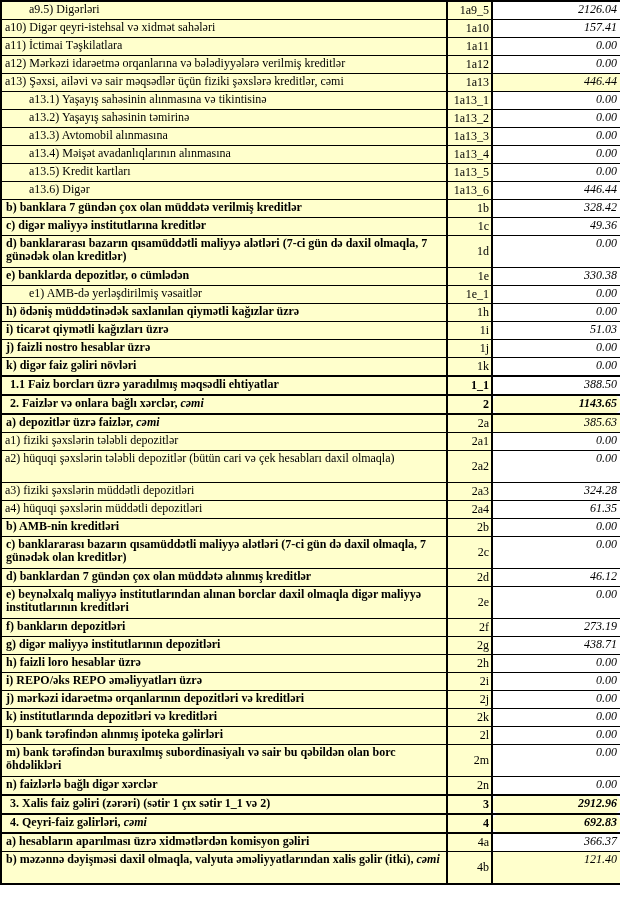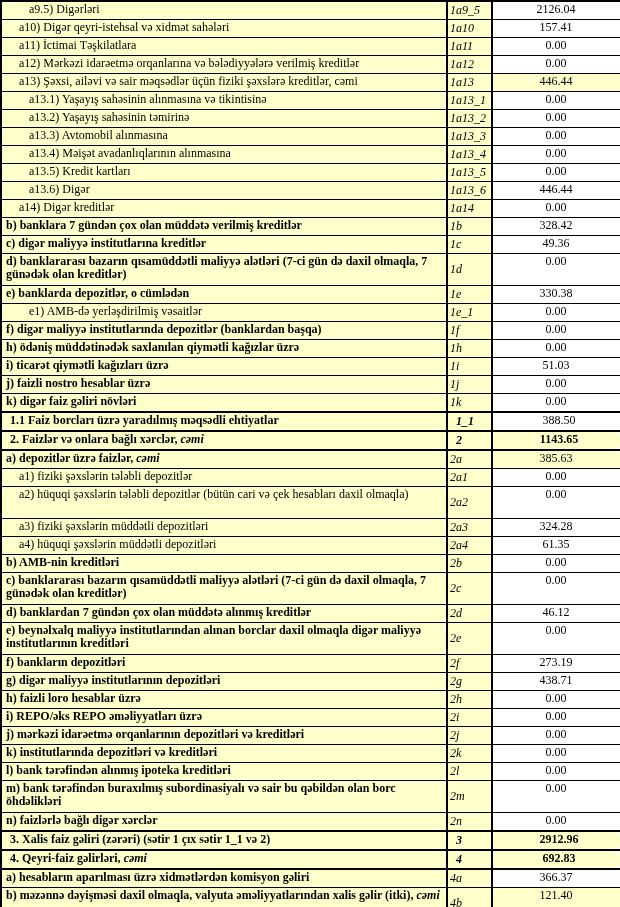--- a/index.html
+++ b/index.html
@@ -23,42 +23,41 @@
     line-height: 13px;
     color: #000;
     height: 15px;
     padding: 1px 2px;
     overflow: hidden;
   }
   td.desc {
     background: var(--cell-bg, #FFFFCC);
     vertical-align: top;
     border-right-width: 2px;
-    border-radius: 8px;
   }
   td.code {
     background: var(--cell-bg, #FFFFCC);
-    text-align: left;
+    text-align: right;
     vertical-align: middle;
     border-right-width: 2px;
-    font-style: italic;
   }
   td.value {
     background: var(--value-bg, #FFFFFF);
-    text-align: center;
+    text-align: right;
     vertical-align: top;
     padding-right: 3px;
+    font-style: italic;
   }
   td.value.vy { background: var(--cell-bg, #FFFFCC); }
   tr.tall td { height: 29px; }
   tr.bold td.desc, tr.bold td.code { font-weight: bold; }
   td.value.vb { font-weight: bold; border-radius: 9px; }
   tr.section td { border-top-width: 2px; border-bottom-width: 2px; padding-left: 8px; }
   .ind0 { padding-left: 4px; font-weight: bold; }
-  .ind1 { padding-left: 17px; }
+  .ind1 { padding-left: 3px; }
   .ind2 { padding-left: 27px; }
   .it { font-style: italic; }
 </style>
 </head>
 <body>
 
 <table class="report">
   <colgroup>
     <col style="width:446px">
     <col style="width:45px">
@@ -114,25 +113,20 @@
         <td class="desc ind2"><span>a13.5) Kredit kartları</span></td>
         <td class="code">1a13_5</td>
         <td class="value">0.00</td>
       </tr>
       <tr>
         <td class="desc ind2"><span>a13.6) Digər</span></td>
         <td class="code">1a13_6</td>
         <td class="value">446.44</td>
       </tr>
       <tr>
-        <td class="desc ind1"><span>a14) Digər kreditlər</span></td>
-        <td class="code">1a14</td>
-        <td class="value">0.00</td>
-      </tr>
-      <tr>
         <td class="desc ind0"><span>b) banklara 7 gündən çox olan müddətə verilmiş kreditlər</span></td>
         <td class="code">1b</td>
         <td class="value">328.42</td>
       </tr>
       <tr>
         <td class="desc ind0"><span>c) digər maliyyə institutlarına kreditlər</span></td>
         <td class="code">1c</td>
         <td class="value">49.36</td>
       </tr>
       <tr class="tall">
@@ -144,25 +138,20 @@
         <td class="desc ind0"><span>e) banklarda depozitlər, o cümlədən</span></td>
         <td class="code">1e</td>
         <td class="value">330.38</td>
       </tr>
       <tr>
         <td class="desc ind2"><span>e1)  AMB-də yerləşdirilmiş vəsaitlər</span></td>
         <td class="code">1e_1</td>
         <td class="value">0.00</td>
       </tr>
       <tr>
-        <td class="desc ind0"><span>f) digər maliyyə institutlarında depozitlər (banklardan başqa)</span></td>
-        <td class="code">1f</td>
-        <td class="value">0.00</td>
-      </tr>
-      <tr>
         <td class="desc ind0"><span>h) ödəniş müddətinədək saxlanılan qiymətli kağızlar üzrə</span></td>
         <td class="code">1h</td>
         <td class="value">0.00</td>
       </tr>
       <tr>
         <td class="desc ind0"><span>i) ticarət qiymətli kağızları üzrə</span></td>
         <td class="code">1i</td>
         <td class="value">51.03</td>
       </tr>
       <tr>
@@ -254,21 +243,21 @@
         <td class="desc ind0"><span>j) mərkəzi idarəetmə orqanlarının depozitləri və kreditləri</span></td>
         <td class="code">2j</td>
         <td class="value">0.00</td>
       </tr>
       <tr>
         <td class="desc ind0"><span>k) institutlarında depozitləri və kreditləri</span></td>
         <td class="code">2k</td>
         <td class="value">0.00</td>
       </tr>
       <tr>
-        <td class="desc ind0"><span>l) bank tərəfindən alınmış ipoteka kreditləri</span></td>
+        <td class="desc ind0"><span>l) bank tərəfindən alınmış ipoteka gəlirləri</span></td>
         <td class="code">2l</td>
         <td class="value">0.00</td>
       </tr>
       <tr class="tall">
         <td class="desc ind0"><span>m) bank tərəfindən buraxılmış subordinasiyalı və sair bu qəbildən olan borc öhdəlikləri</span></td>
         <td class="code">2m</td>
         <td class="value">0.00</td>
       </tr>
       <tr>
         <td class="desc ind0"><span>n) faizlərlə bağlı digər xərclər</span></td>

